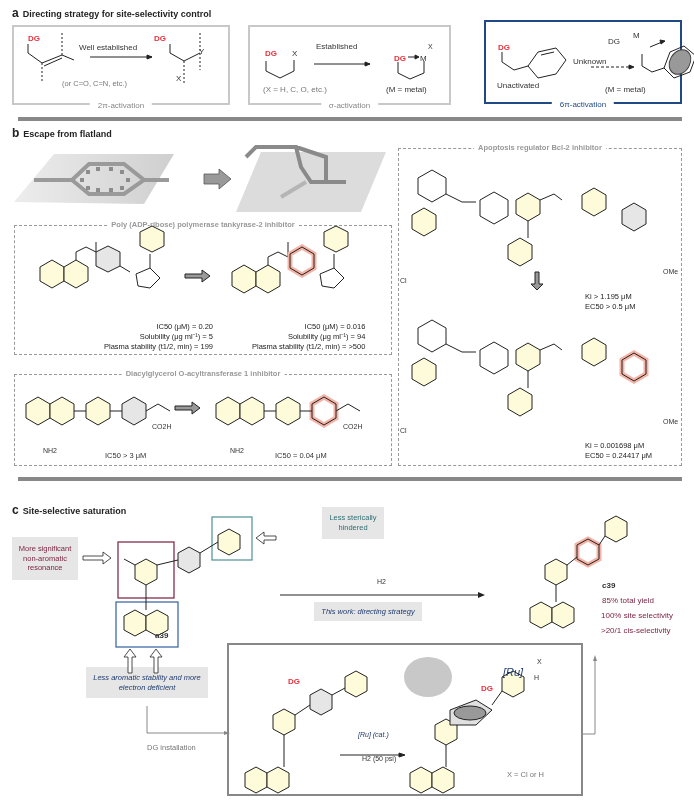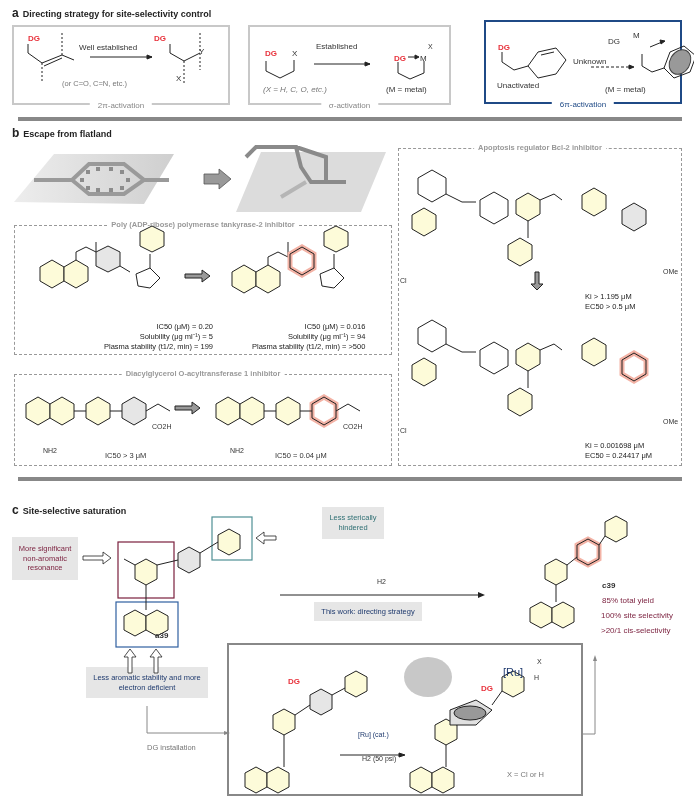--- a/index.html
+++ b/index.html
@@ -12,21 +12,21 @@
   .box-caption{position:absolute;left:50%;transform:translateX(-50%);bottom:-7px;background:#fff;padding:0 8px;font-size:8px;color:#888;white-space:nowrap;}
   .box.blue .box-caption{color:#1f4a86;}
   .txt{position:absolute;font-size:8px;white-space:nowrap;color:#333;}
   .grey{color:#777;}
   .red{color:#e8323c;font-weight:bold;}
   .divider{position:absolute;left:18px;width:664px;height:4px;background:#888;}
   .dash{position:absolute;border:1px dashed #999;box-sizing:border-box;}
   .dash-title{position:absolute;left:50%;transform:translateX(-50%);top:-6px;background:#fff;padding:0 4px;font-size:7.5px;color:#999;font-weight:bold;white-space:nowrap;}
   .note{position:absolute;background:#e6e6e6;font-size:7.5px;text-align:center;display:flex;align-items:center;justify-content:center;line-height:1.3;}
   .maroon{color:#7a1f3d;}
-  .navy{color:#1f3a6e;}
+  .navy{color:#1f3a6e;font-style:italic;}
   .teal{color:#2f6f73;margin-left:32px;}
   svg{position:absolute;overflow:visible;}
   .stats{position:absolute;font-size:7.5px;text-align:right;line-height:1.35;white-space:nowrap;}
   .stats-left{text-align:left;}
 </style>
 </head>
 <body>
 
 <div class="abs panel-label" style="left:12px;top:6px;">
   <b>a</b><span>Directing strategy for site-selectivity control</span>
@@ -65,21 +65,21 @@
   <g stroke="#222" stroke-width="1" fill="none">
     <path d="M18 36 V46 L32 53 L46 46 V35"></path>
     <path d="M66 39 H122"></path>
       <path d="M122 39 l-5 -2 v4 z" fill="#222"></path>
     <path d="M150 37 V48 L162 54 L176 48 V36"></path>
     <path d="M160 32 H168"></path>
       <path d="M171 32 l-4 -2 v4 z" fill="#222"></path>
   </g>
 </svg>
 <div class="txt" style="left:316px;top:42px;">Established</div>
-<div class="txt grey" style="left:263px;top:85px;font-style:italic;">(X = H, C, O, etc.)</div>
+<div class="txt grey" style="left:263px;top:85px;">(X = H, C, O, etc.)</div>
 <div class="txt red" style="left:394px;top:54px;">DG</div>
 <div class="txt" style="left:420px;top:54px;">M</div>
 <div class="txt" style="left:428px;top:43px;font-size:7px;">X</div>
 <div class="txt" style="left:386px;top:85px;">(M = metal)</div>
 
 <div class="box blue" style="left:484px;top:20px;width:198px;height:84px;">
   <div class="box-caption">6π-activation</div>
 </div>
 <div class="txt red" style="left:498px;top:43px;">DG</div>
 <svg style="left:484px;top:22px;" width="200" height="84">

